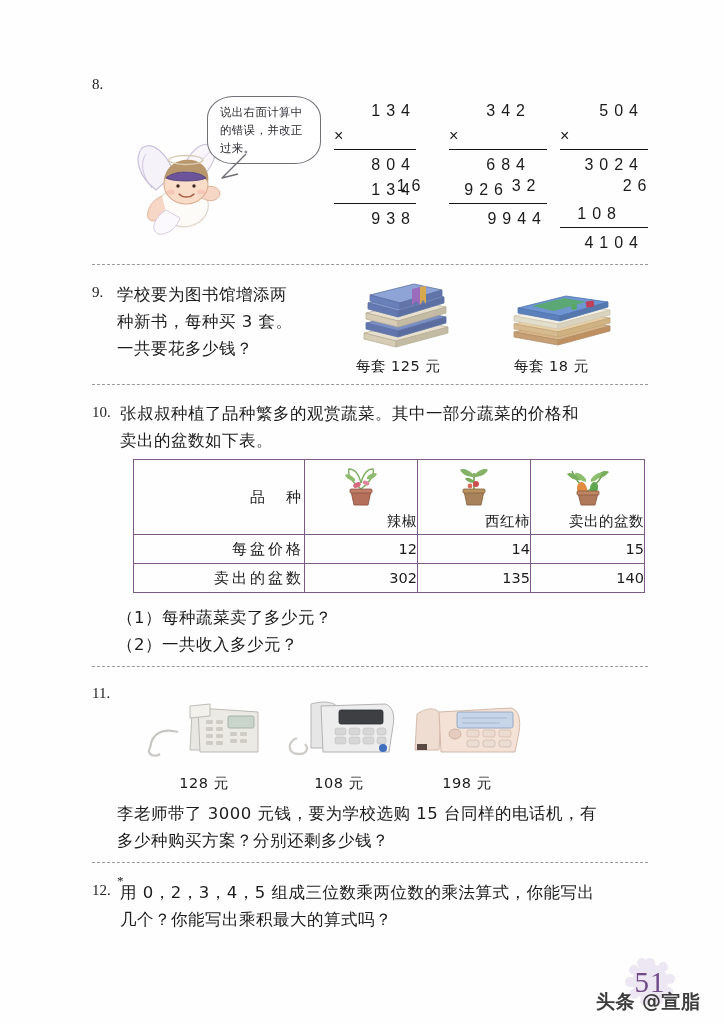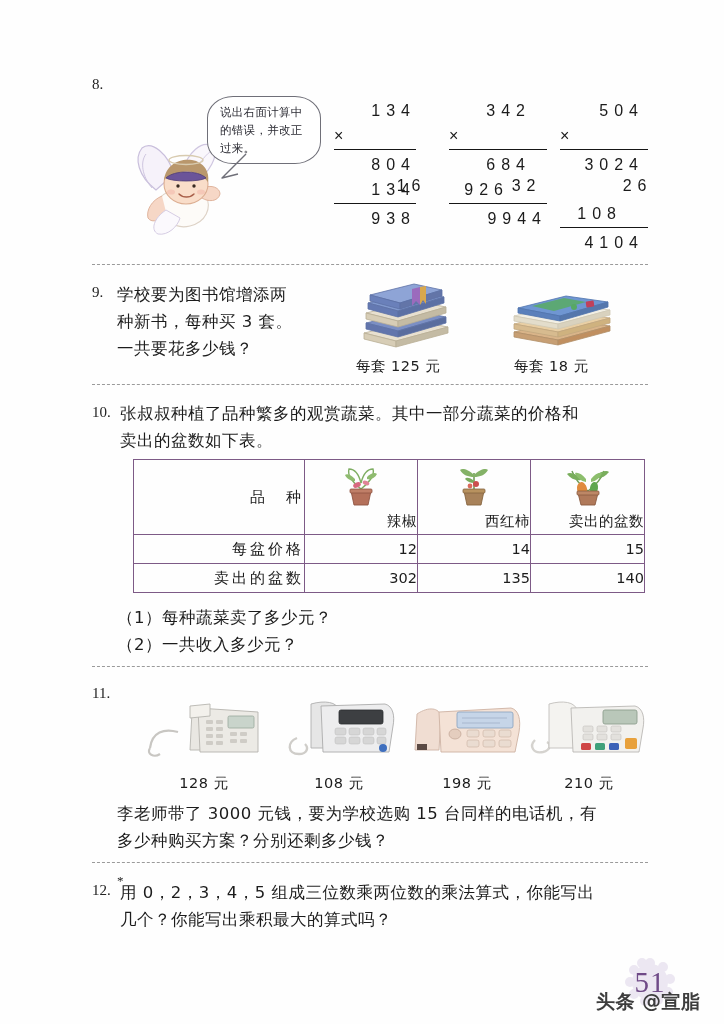--- a/index.html
+++ b/index.html
@@ -526,43 +526,20 @@
             <rect x="94" y="38" width="12" height="7" rx="2"></rect>
           <rect x="62" y="48" width="12" height="7" rx="2"></rect>
             <rect x="78" y="48" width="12" height="7" rx="2"></rect>
             <rect x="94" y="48" width="12" height="7" rx="2"></rect>
         </g>
       </g>
     </svg>
     <div class="phone-price">198 元</div>
   </div>
 
-  <div class="phone-item" style="left:527px; top:692px;">
-    <svg class="phone-art" viewBox="0 0 124 72">
-      <g>
-        <path d="M8 48 C2 54 6 62 16 60 C24 58 24 52 20 50" fill="none" stroke="#d5d3cf" stroke-width="2.4"></path>
-        <path d="M22 12 C36 8 48 10 50 18 L48 56 L22 56 Z" fill="#f4f3f0" stroke="#c2c0bc" stroke-width="0.9"></path>
-        <path d="M44 16 L108 14 C116 16 118 26 116 36 L112 60 L46 60 Z" fill="#f2f1ee" stroke="#bab8b4" stroke-width="0.9"></path>
-        <rect x="76" y="18" width="34" height="14" rx="2" fill="#b9c7b9" stroke="#8f9f8f" stroke-width="0.9"></rect>
-        <g fill="#e3e1dd" stroke="#c3c1bd" stroke-width="0.6">
-          <rect x="56" y="34" width="10" height="6" rx="1.5"></rect>
-            <rect x="70" y="34" width="10" height="6" rx="1.5"></rect>
-            <rect x="84" y="34" width="10" height="6" rx="1.5"></rect>
-          <rect x="56" y="42" width="10" height="6" rx="1.5"></rect>
-            <rect x="70" y="42" width="10" height="6" rx="1.5"></rect>
-            <rect x="84" y="42" width="10" height="6" rx="1.5"></rect>
-        </g>
-        <rect x="54" y="51" width="10" height="7" rx="1.6" fill="#cf4545"></rect>
-        <rect x="68" y="51" width="10" height="7" rx="1.6" fill="#3fa07a"></rect>
-        <rect x="82" y="51" width="10" height="7" rx="1.6" fill="#3c62b8"></rect>
-        <rect x="98" y="46" width="12" height="11" rx="1.8" fill="#e8a13c"></rect>
-      </g>
-    </svg>
-    <div class="phone-price">210 元</div>
-  </div>
 
   <div class="cn" id="q11-text">
     <div>李老师带了 3000 元钱，要为学校选购 15 台同样的电话机，有</div>
     <div>多少种购买方案？分别还剩多少钱？</div>
   </div>
 
   <div class="sep" style="top:862px;"></div>
 
   <div class="qnum" id="q12-num">12.</div>
   <div id="q12-star">*</div>

